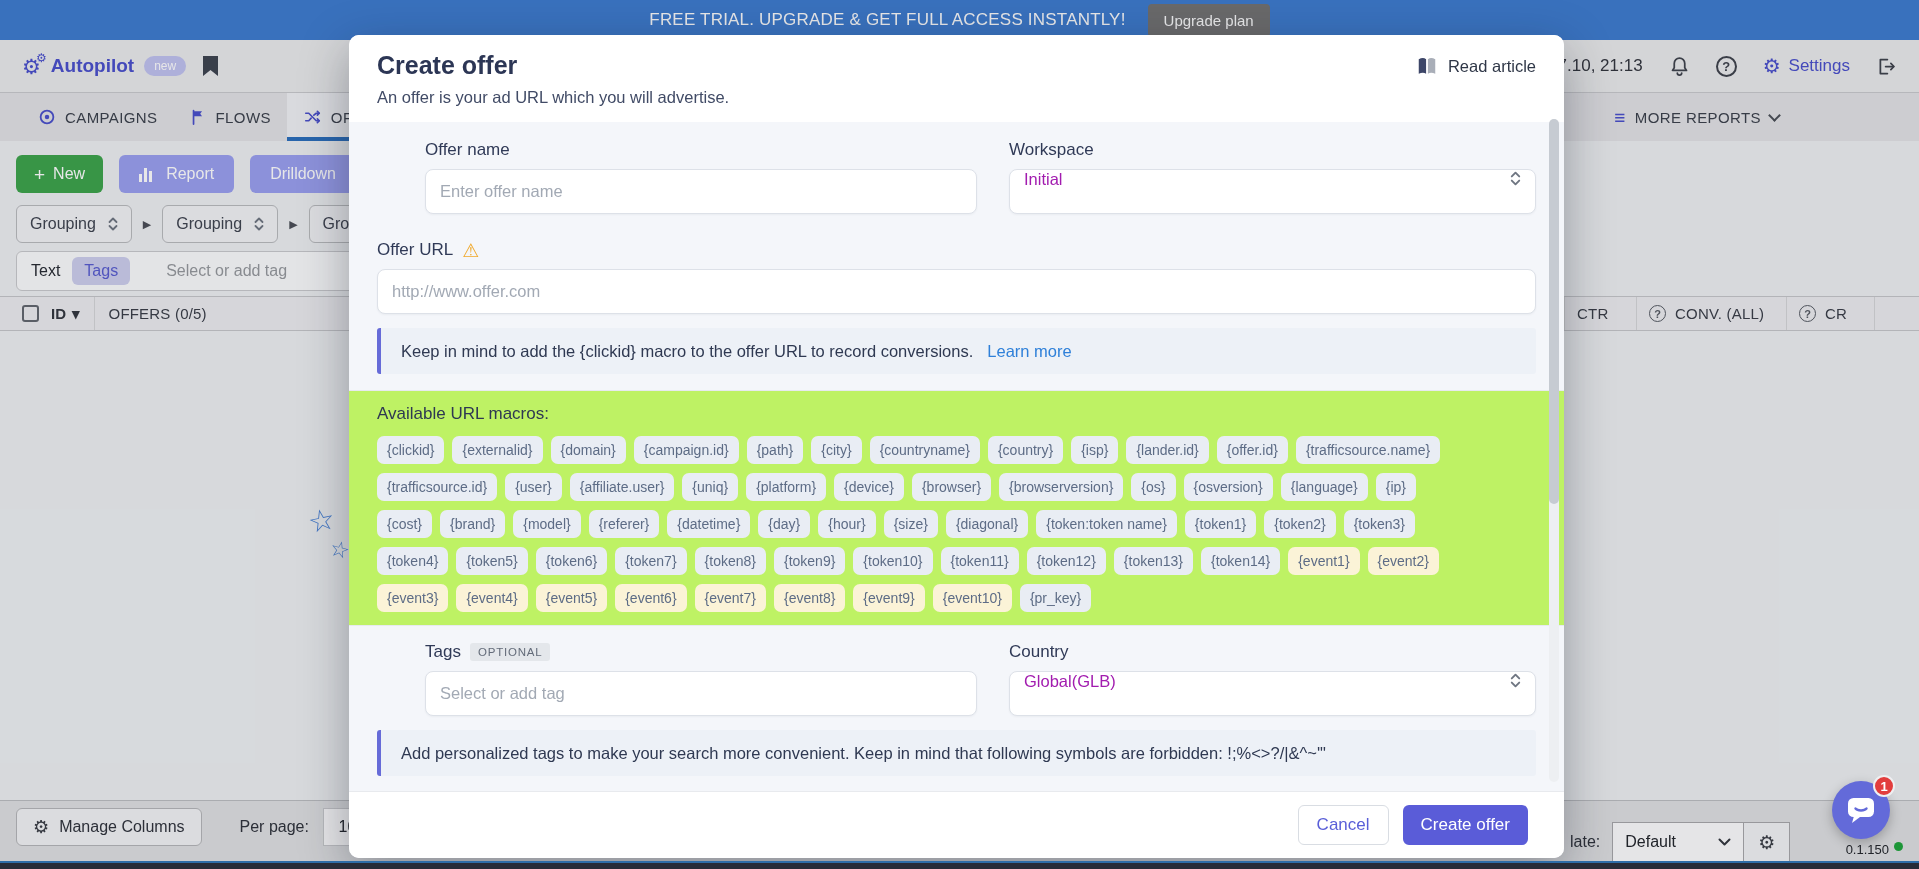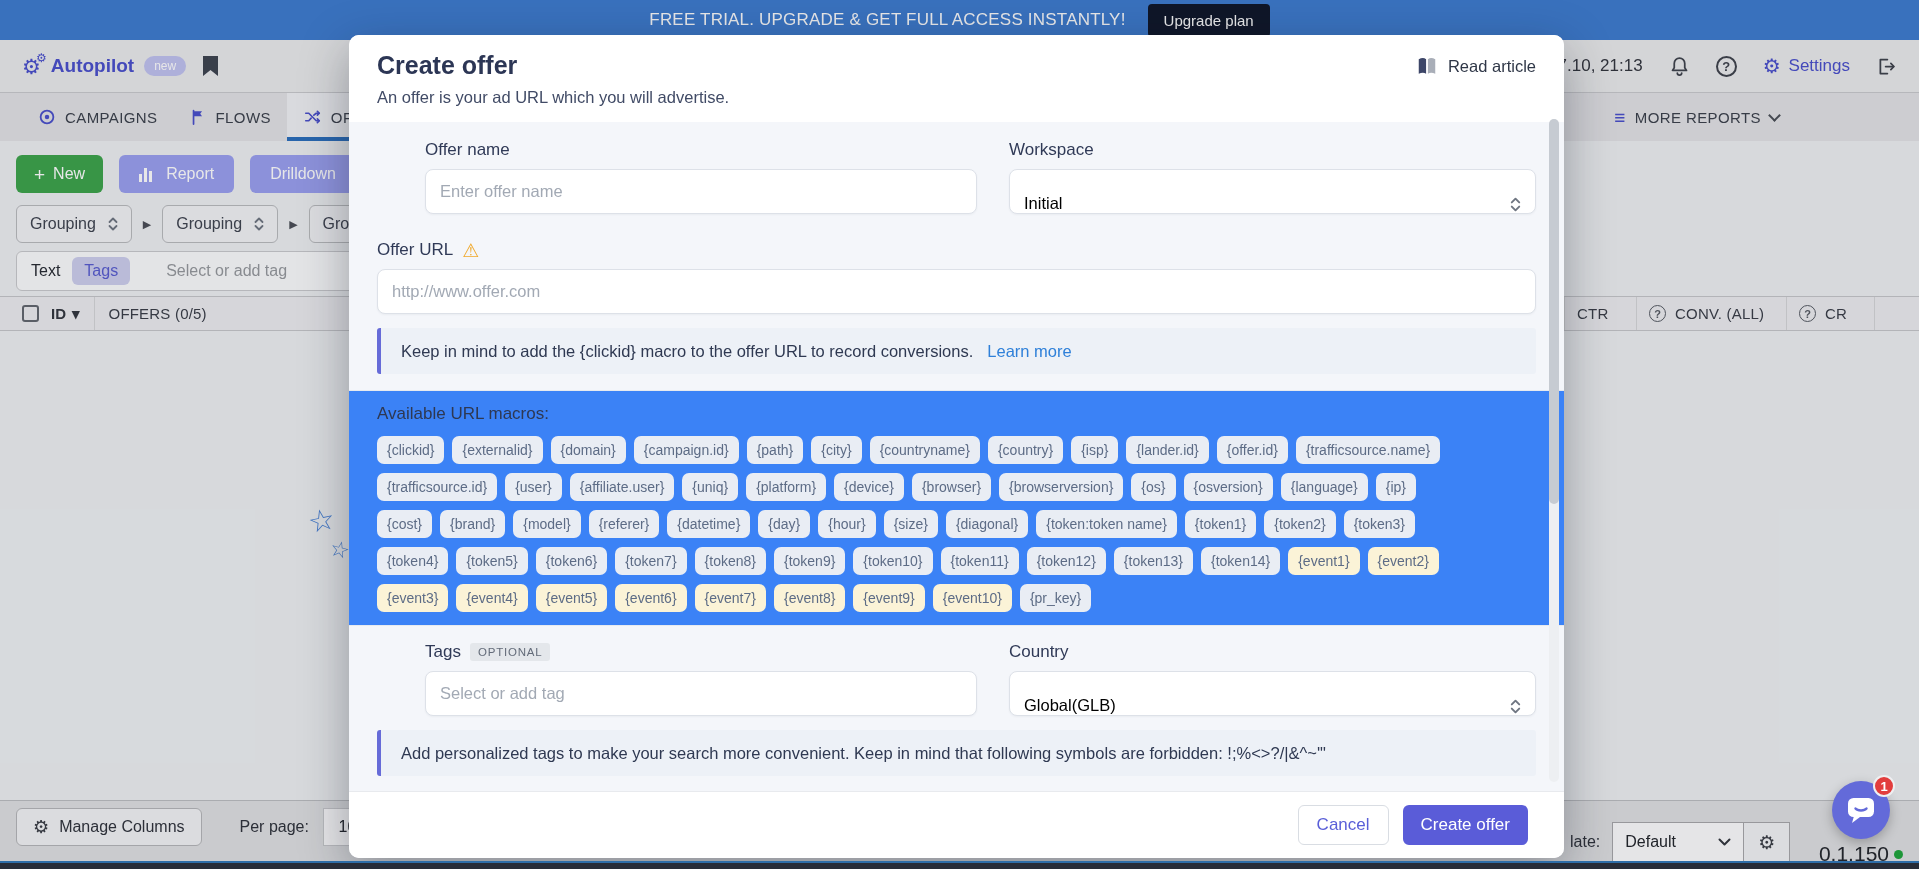--- a/index.html
+++ b/index.html
@@ -3,21 +3,21 @@
 <meta charset="utf-8">
 <style>
   html,body{margin:0;padding:0;width:1919px;height:869px;overflow:hidden;
     font-family:"Liberation Sans",sans-serif;background:#eef0f2;position:relative;}
   *{box-sizing:border-box;}
 
   
   .banner{position:absolute;top:0;left:0;right:0;height:40px;background:#3e7cd0;
     display:flex;align-items:center;justify-content:center;gap:22px;z-index:1;}
   .banner-text{color:#fff;font-size:17px;letter-spacing:.2px;}
-  .banner-btn{background:#0f172a;color:#fff;font-size:15px;padding:8px 16px;border-radius:4px;cursor:pointer;}
+  .banner-btn{background:#737373;color:#fff;font-size:15px;padding:8px 16px;border-radius:4px;cursor:pointer;}
 
   
   .app-header{position:absolute;top:40px;left:0;right:0;height:52px;background:#eaebed;
     display:flex;align-items:center;padding:0 22px;z-index:1;}
   .brand{display:flex;align-items:center;gap:10px;cursor:pointer;}
   .gears-ico{color:#4a50cc;font-size:21px;position:relative;line-height:1;}
   .gears-ico .g2{position:absolute;font-size:12px;right:-6px;top:-4px;}
   .brand-name{color:#4a50cc;font-weight:bold;font-size:19px;}
   .badge-new{background:#c0c2f0;color:#fff;font-size:12px;padding:3px 10px;border-radius:10px;}
   .bookmark{margin-left:16px;cursor:pointer;display:flex;}
@@ -87,22 +87,22 @@
   .manage-gear{font-size:18px;line-height:1;color:#3a3e46;}
   .pp-label{margin-left:38px;font-size:16px;color:#2f333c;}
   .pp-box{margin-left:14px;width:58px;height:38px;background:#fdfdfe;border:1px solid #c9cacd;
     display:flex;align-items:center;justify-content:center;font-size:16px;color:#23262c;cursor:pointer;}
   .template-group{position:absolute;left:1570px;top:21px;display:flex;align-items:center;}
   .tpl-label{font-size:16px;color:#2f333c;margin-right:12px;}
   .tpl-select{width:132px;height:40px;background:#fdfdfe;border:1px solid #a7a8ab;display:flex;
     align-items:center;justify-content:space-between;padding:0 12px;font-size:16px;color:#23262c;cursor:pointer;gap:12px;}
   .tpl-gear{width:46px;height:40px;background:#f2f3f5;border:1px solid #a7a8ab;border-left:none;
     display:flex;align-items:center;justify-content:center;font-size:19px;color:#3a3e46;cursor:pointer;}
-  .version{position:absolute;right:16px;top:41px;font-size:21px;color:#23262c;z-index:70;
-    display:flex;align-items:center;gap:5px;}
+  .version{position:absolute;right:16px;top:41px;font-size:13px;color:#23262c;z-index:70;
+    display:flex;gap:5px;}
   .vdot{width:9px;height:9px;border-radius:50%;background:#1fa53c;}
   .dark-strip{position:absolute;left:0;right:0;bottom:0;height:8px;background:#272c38;
     border-top:2px solid #2e6da8;z-index:72;}
 
   
   .overlay{position:absolute;inset:0;background:rgba(15,20,32,.10);z-index:50;}
   .modal{position:absolute;left:349px;top:35px;width:1215px;height:823px;background:#f4f6fa;
     border-radius:10px;box-shadow:0 14px 48px rgba(20,25,40,.35);z-index:60;display:flex;
     flex-direction:column;overflow:hidden;}
   .modal-header{background:#fff;padding:16px 28px 15px;position:relative;flex:0 0 auto;}
@@ -113,27 +113,27 @@
   .modal-body{flex:1 1 auto;padding:18px 28px 0;position:relative;overflow:hidden;}
   .form-grid{display:flex;gap:32px;margin-left:48px;}
   .col-l{width:552px;flex:0 0 auto;} .col-r{flex:1 1 auto;}
   .field-label{font-size:17px;color:#303a57;margin-bottom:9px;display:flex;align-items:center;gap:9px;}
   .mt26{margin-top:26px;}
   .text-input{width:100%;height:45px;border:1px solid #dde1e8;border-radius:8px;background:#fff;
     padding:0 14px;font-size:16.5px;color:#2b3550;font-family:"Liberation Sans",sans-serif;
     box-shadow:0 1px 2px rgba(40,50,70,.05);outline:none;}
   .text-input::placeholder{color:#a2a9b4;}
   .select{height:45px;background:#fff;border:1px solid #dde1e8;border-radius:8px;display:flex;
-    align-items:flex-end;justify-content:space-between;padding:0 14px;font-size:16.5px;color:#000000;
+    align-items:flex-start;justify-content:space-between;padding:0 14px;font-size:16.5px;color:#a21caf;
     box-shadow:0 1px 2px rgba(40,50,70,.05);cursor:pointer;}
   .warn{color:#f0a92c;font-size:19px;line-height:1;}
   .note{margin-top:14px;background:#edf1f7;border-left:4px solid #666bd8;border-radius:3px;
     min-height:46px;display:flex;align-items:center;padding:6px 20px;font-size:16.5px;color:#2f3952;}
   .note .link{color:#2f80d9;margin-left:14px;white-space:nowrap;cursor:pointer;}
-  .macros{margin:16px -28px 0;background:#3b82f6;border-top:1px solid #e7eaef;
+  .macros{margin:16px -28px 0;background:#bef264;border-top:1px solid #e7eaef;
     border-bottom:1px solid #e7eaef;padding:13px 28px 4px;}
   .macros-title{font-size:17px;color:#2e3852;margin-bottom:12px;}
   .macro-row{display:flex;gap:8px;margin-bottom:9px;white-space:nowrap;overflow:hidden;}
   .chip{background:#e9edf4;color:#5d6c86;font-size:14px;padding:6px 10px;border-radius:7px;cursor:pointer;}
   .chip.yellow{background:#fbf3d7;}
   .tags-grid{margin-top:16px;}
   .badge-optional{background:#e4e7eb;color:#636b79;font-size:11.5px;letter-spacing:.8px;
     padding:3px 8px;border-radius:3px;font-weight:500;}
   .modal-footer{flex:0 0 auto;background:#fff;border-top:1px solid #e8eaee;display:flex;
     justify-content:flex-end;align-items:center;gap:14px;padding:13px 36px;}

